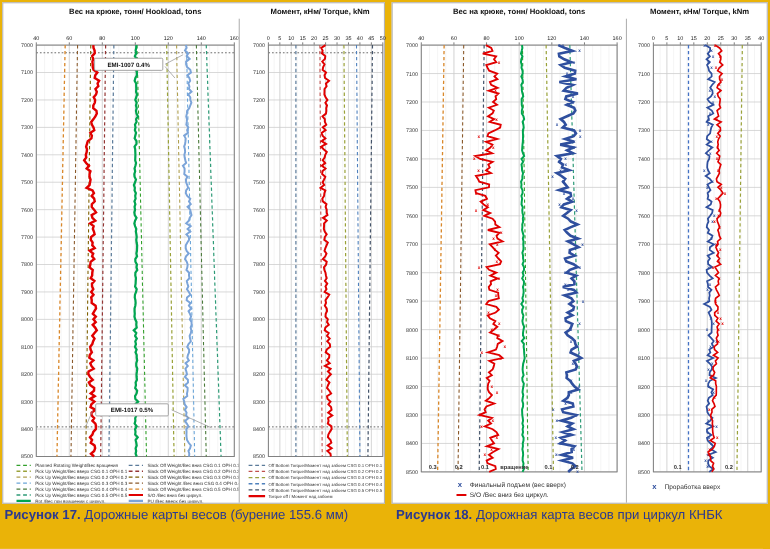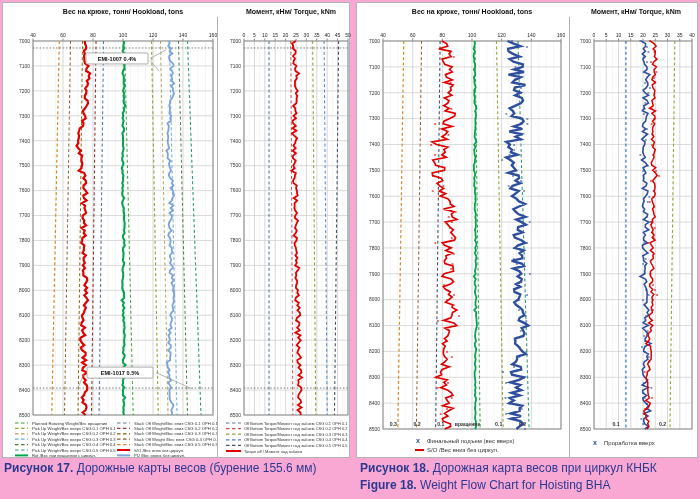--- a/index.html
+++ b/index.html
@@ -1,16 +1,16 @@
 <!DOCTYPE html>
 <html><head>
 <meta charset="utf-8">
 <style>
   html,body{margin:0;padding:0;background:#fff;}
-  .page{position:relative;width:700px;height:499px;background:#f9a8d4;overflow:hidden;
+  .page{position:relative;width:700px;height:499px;background:#eab308;overflow:hidden;
         font-family:"Liberation Sans",sans-serif;}
   .figure{position:absolute;background:#fff;border:1px solid #b3b3b3;box-sizing:border-box;}
   #fig17{left:2px;top:2px;width:348px;height:456px;}
   #fig18{left:356px;top:2px;width:342px;height:456px;}
   .phead{position:absolute;font-size:7px;font-weight:bold;color:#111;text-align:center;}
   #fig17 .ph-a{left:20px;top:5px;width:200px;}
   #fig17 .ph-b{left:230px;top:5px;width:116px;}
   #fig18 .ph-a{left:15px;top:5px;width:200px;}
   #fig18 .ph-b{left:220px;top:5px;width:118px;}
   svg.chart{position:absolute;top:14px;}
@@ -626,16 +626,15 @@
         <text x="34" y="427.6" font-size="6" font-family="&quot;Liberation Sans&quot;,sans-serif" fill="#333">Проработка вверх</text>
       </svg>
   </div>
 
   <div class="caption" id="cap17">
     <div><b>Рисунок 17.</b><span> Дорожные карты весов (бурение 155.6 мм)</span></div>
   </div>
 
   <div class="caption" id="cap18">
     <div><b>Рисунок 18.</b><span> Дорожная карта весов при циркул КНБК</span></div>
-    <div><b>Figure 18.</b><span> Weight Flow Chart for Hoisting BHA</span></div>
   </div>
 
 </div>
 
 </body></html>

